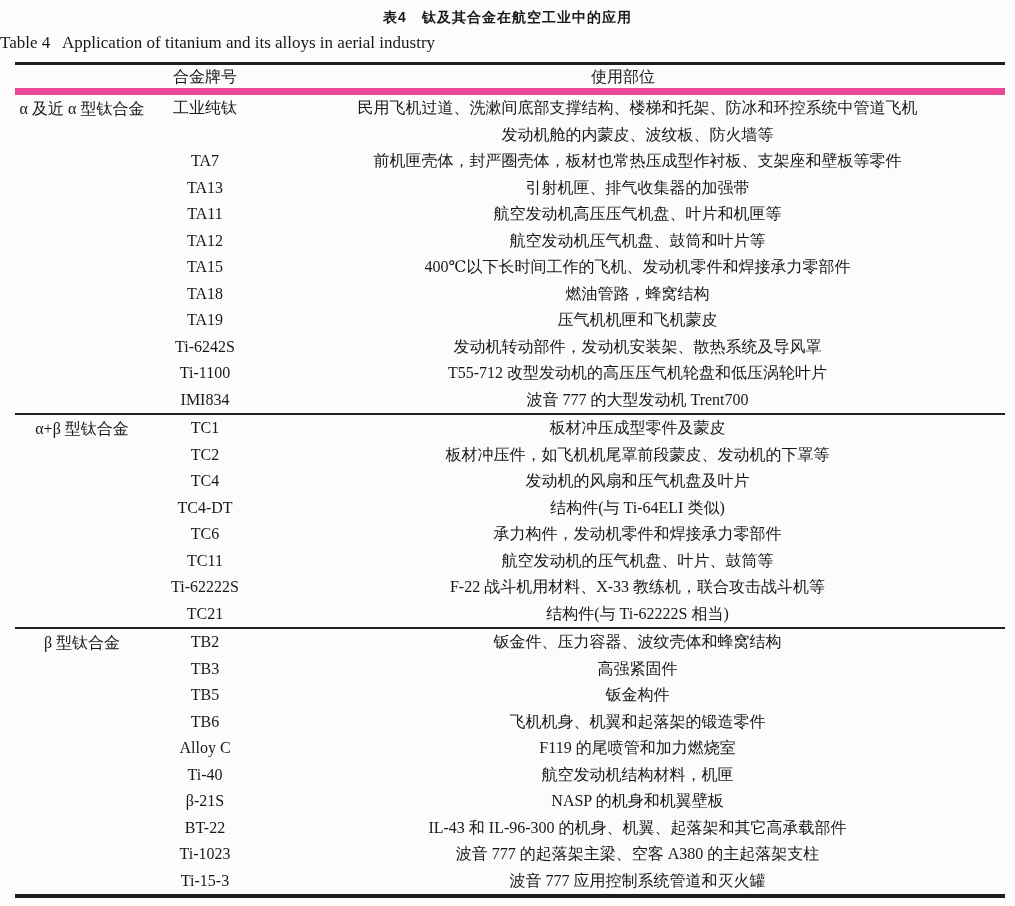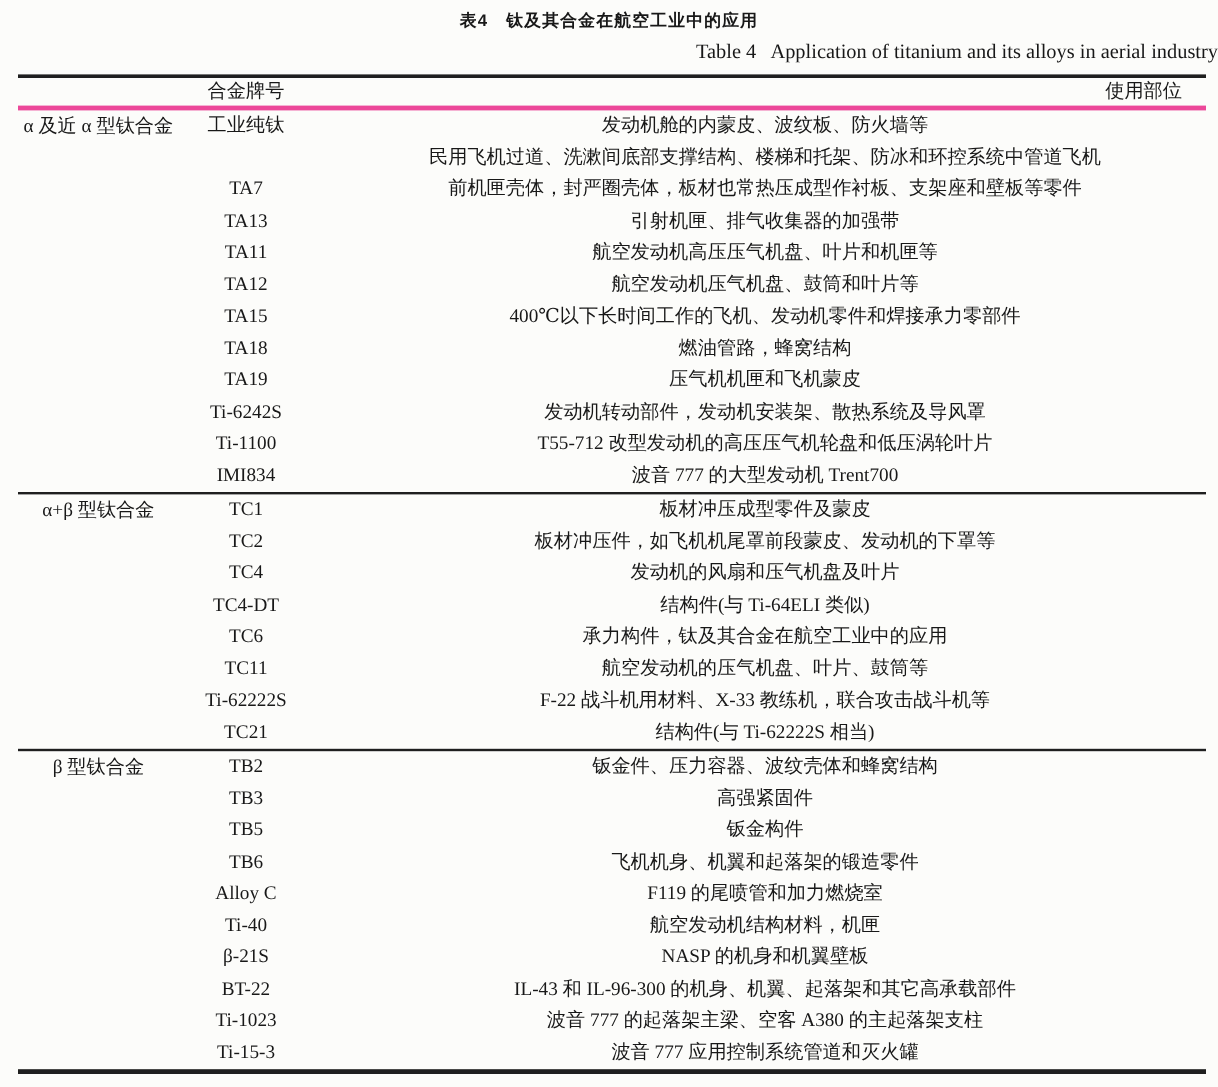--- a/index.html
+++ b/index.html
@@ -17,42 +17,42 @@
     text-align: center;
     font-family: "Liberation Sans", "DejaVu Sans", sans-serif;
     font-weight: 700;
     font-size: 14px;
     line-height: 22px;
     white-space: pre;
     letter-spacing: 1px;
   }
   .title-en {
     margin-top: 4px;
-    text-align: right;
+    text-align: left;
     font-size: 17px;
     line-height: 22px;
     white-space: pre;
   }
 
   .table {
     margin: 8px 10px 0 15px;
     width: 990px;
     border-top: 3px solid #1f1f1f;
     border-bottom: 4px solid #1f1f1f;
     font-size: 16px;
   }
   .thead {
     display: flex;
     height: 23px;
     line-height: 23px;
-    border-bottom: 4px solid #ec4899;
+    border-bottom: 7px solid #ec4899;
   }
   .h-group { width: 134px; }
   .h-alloy { width: 112px; text-align: center; }
-  .h-usage { flex: 1; text-align: right; padding-right: 20px; }
+  .h-usage { flex: 1; text-align: center; padding-right: 20px; }
 
   .group { display: flex; }
   .group + .group { border-top: 2px solid #1f1f1f; }
   .group-label {
     width: 134px;
     display: flex;
     flex-direction: row;
     justify-content: center;
     text-align: center;
     line-height: 27px;
@@ -88,22 +88,22 @@
     <div id="tbody">
         <div class="group">
           <div class="group-label">
             <div class="label-line">α 及近 α 型</div>
             <div class="label-line">钛合金</div>
           </div>
           <div class="group-rows">
             <div class="row">
               <div class="cell alloy">工业纯钛</div>
               <div class="cell usage">
+                <div class="usage-line">民用飞机过道、洗漱间底部支撑结构、楼梯和托架、防冰和环控系统中管道飞机</div>
                 <div class="usage-line">发动机舱的内蒙皮、波纹板、防火墙等</div>
-                <div class="usage-line">民用飞机过道、洗漱间底部支撑结构、楼梯和托架、防冰和环控系统中管道飞机</div>
               </div>
             </div>
             <div class="row">
               <div class="cell alloy">TA7</div>
               <div class="cell usage">
                 <div class="usage-line">前机匣壳体，封严圈壳体，板材也常热压成型作衬板、支架座和壁板等零件</div>
               </div>
             </div>
             <div class="row">
               <div class="cell alloy">TA13</div>
@@ -187,21 +187,21 @@
             </div>
             <div class="row">
               <div class="cell alloy">TC4-DT</div>
               <div class="cell usage">
                 <div class="usage-line">结构件(与 Ti-64ELI 类似)</div>
               </div>
             </div>
             <div class="row">
               <div class="cell alloy">TC6</div>
               <div class="cell usage">
-                <div class="usage-line">承力构件，钛及其合金在航空工业中的应用</div>
+                <div class="usage-line">承力构件，发动机零件和焊接承力零部件</div>
               </div>
             </div>
             <div class="row">
               <div class="cell alloy">TC11</div>
               <div class="cell usage">
                 <div class="usage-line">航空发动机的压气机盘、叶片、鼓筒等</div>
               </div>
             </div>
             <div class="row">
               <div class="cell alloy">Ti-62222S</div>

